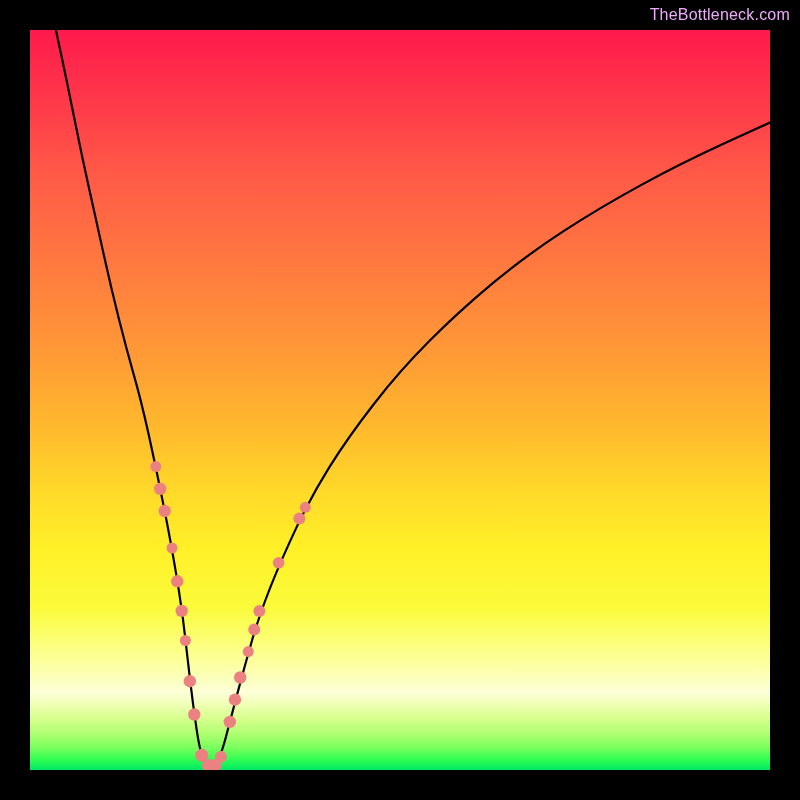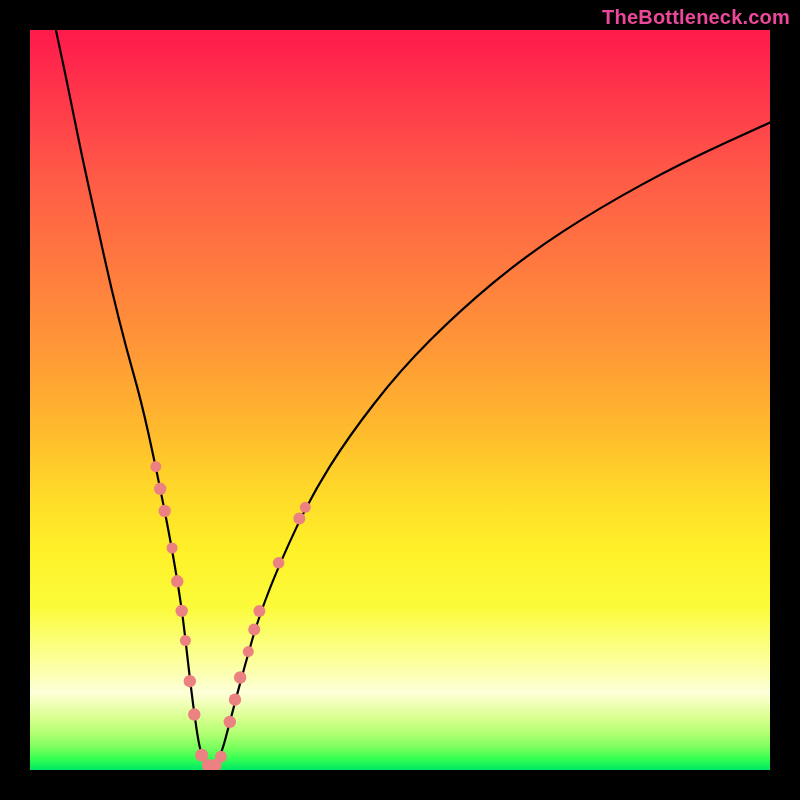--- a/index.html
+++ b/index.html
@@ -45,23 +45,23 @@
       #b2ff73 95%,
       #7aff5d 97%,
       #33ff52 98.5%,
       #00e765 100%
     );
   }
   .watermark {
     position: absolute;
     top: 6px;
     right: 10px;
-    color: #ec4899;
-    font-size: 20px;
-    font-weight: 700;
+    color: #f0abfc;
+    font-size: 16px;
+    font-weight: 400;
     letter-spacing: 0.2px;
     z-index: 10;
     user-select: none;
   }
   svg.curve {
     position: absolute;
     left: 30px;
     top: 30px;
     width: 740px;
     height: 740px;

